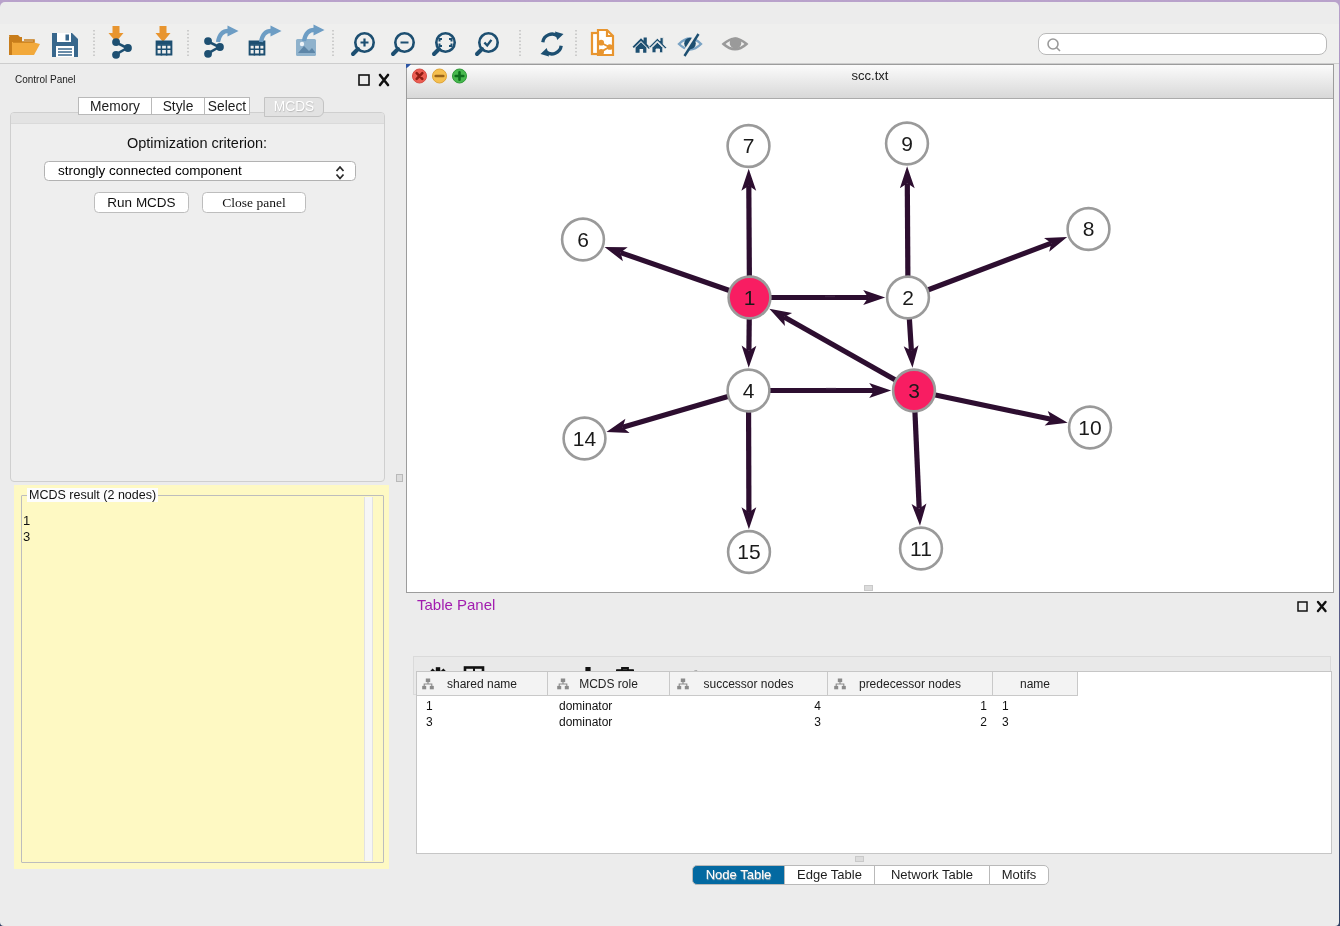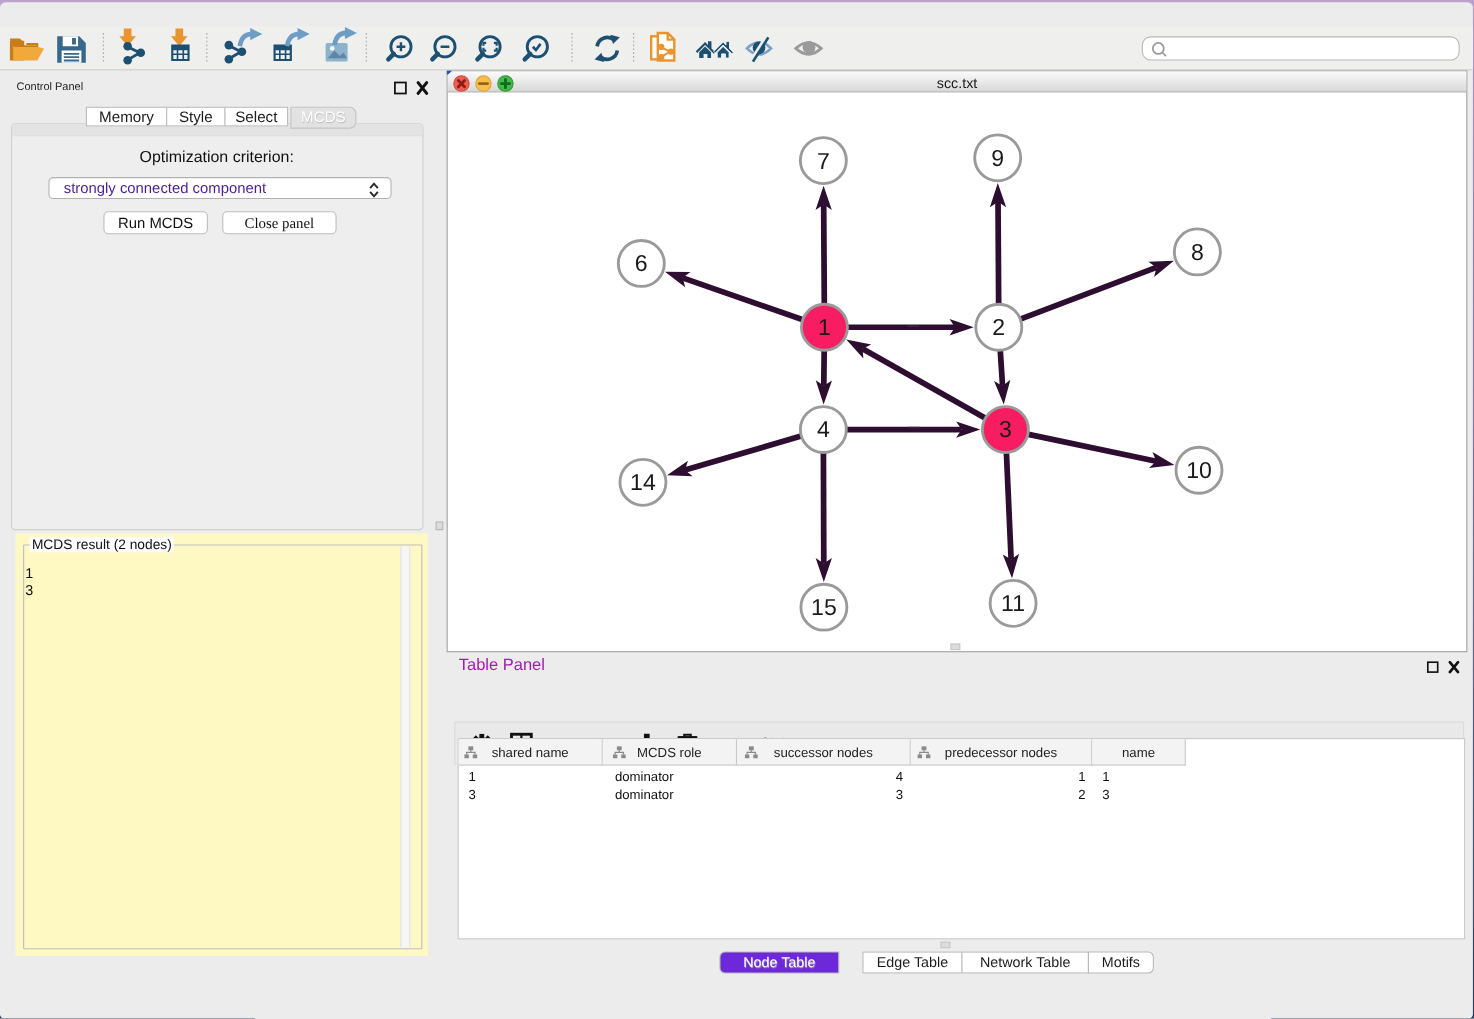--- a/index.html
+++ b/index.html
@@ -12,32 +12,32 @@
 #wtitle { position:absolute; top:0; left:0; right:0; text-align:center; line-height:21px; font-size:13px; color:#a5a5a5; }
 
 #toolbar { position:absolute; left:0; top:22px; right:0; height:40px; background:#efefee; border-bottom:1px solid #cdcdcd; }
 #search { position:absolute; left:1038px; top:9px; width:289px; height:22px; background:#fff; border:1px solid #b9b9b9; border-radius:8px; }
 
 #cp-title { position:absolute; left:15px; top:62px; width:300px; height:30px; font-size:10px; line-height:32px; color:#1c1c1c; }
 .tab { position:absolute; top:95px; height:18px; background:#fff; border:1px solid #b9b9b9; font-size:13.8px; text-align:center; line-height:17px; color:#1c1c1c; z-index:2; }
 #tabpane { position:absolute; left:10px; top:110px; width:375px; height:370px; background:#eeeeee; border:1px solid #cfcfcf; border-radius:4px; }
 #tabpane .band { position:absolute; left:0px; top:0px; right:0px; height:11px; background:#e3e3e3; border-bottom:1px solid #dadada; border-radius:3px 3px 0 0;}
 #optlabel { position:absolute; left:0; top:133px; width:394px; text-align:center; font-size:14.5px; color:#111; }
-#selectbox { position:absolute; left:44px; top:159px; width:312px; height:20px; background:#fff; border:1px solid #b2b2b2; border-radius:4.5px; font-size:13.5px; line-height:18px; color:#4c1d95; padding-left:13px; }
+#selectbox { position:absolute; left:44px; top:159px; width:312px; height:20px; background:#fff; border:1px solid #b2b2b2; border-radius:4.5px; font-size:13.5px; line-height:18px; color:#000000; padding-left:13px; }
 .btn { position:absolute; top:190px; height:21px; background:#fff; border:1px solid #bdbdbd; border-radius:4.5px; font-size:13.5px; text-align:center; line-height:19px; color:#111; }
 #resultpanel { position:absolute; left:14px; top:483px; width:375px; height:384px; background:#fef9c3; }
 #fieldset { position:absolute; left:7px; top:10px; right:5px; bottom:6px; border:1px solid #bdbdbd; border-radius:1px; }
 #fieldlabel { position:absolute; left:5px; top:-8px; background:#fdfdfd; padding:0 2px; font-size:12.5px; color:#111; }
 #mcdsscroll { position:absolute; right:10px; top:1px; width:9px; bottom:1px; background:#f6f6f6; border-left:1px solid #e2e2e2; border-right:1px solid #e2e2e2; }
 .mline { position:absolute; left:1px; font-size:13px; color:#111; }
 
 .grip { position:absolute; background:#dcdcdc; border:1px solid #b9b9b9; }
 
 #sccwin { position:absolute; left:406px; top:62px; width:928px; height:529px; border:1px solid #9c9c9c; background:#fff; }
-#scctitle { position:absolute; left:0; top:0; right:0; height:19px; background:linear-gradient(#fbfbfb,#d8d8d8); border-bottom:1px solid #ababab; }
+#scctitle { position:absolute; left:0; top:0; right:0; height:34px; background:linear-gradient(#fbfbfb,#d8d8d8); border-bottom:1px solid #ababab; }
 #scctitle .t { position:absolute; left:0; right:0; text-align:center; font-size:13px; line-height:22px; color:#1a1a1a; }
 #graph { position:absolute; left:-1px; top:25px; }
 #graph line { stroke:#2d0e30; stroke-width:5.2; }
 #graph path { fill:#2d0e30; }
 #graph circle {}
 #graph text { font-size:21px; fill:#1a1a1a; text-anchor:middle; font-family:"Liberation Sans",sans-serif; }
 
 #tp-title { position:absolute; left:417px; top:592px; font-size:15px; line-height:22px; color:#a21caf; }
 #tptoolbar { position:absolute; left:413px; top:624px; width:918px; height:39px; background:#e9e9e9; border:1px solid #dadada;margin-top:30px; }
 #tblwrap { position:absolute; left:416px; top:669px; width:916px; height:183px; background:#fff; border:1px solid #c6c6c6; }
@@ -182,21 +182,21 @@
         </svg>
       </div>
 </div>
   <div id="cp-title">Control Panel</div>
   <svg width="40" height="16" style="position:absolute;left:356px;top:70px;">
 <rect x="3" y="3" width="10" height="10" fill="none" stroke="#111" stroke-width="1.6"></rect>
 <path d="M24 3 L32 13 M32 3 L24 13" stroke="#111" stroke-width="2.6" stroke-linecap="round"></path>
 </svg>
   <div class="tab" style="left:78px; width:74px;">Memory</div>
   <div class="tab" style="left:151px; width:54px;">Style</div>
-  <div class="tab" style="left:204px; width:58px;text-align:center;">Select</div>
+  <div class="tab" style="left:204px; width:46px;text-align:center;">Select</div>
   <div class="tab" style="left:264px; width:60px; height:20px; background:#e2e2e2; border-color:#c3c3c3; border-radius:0 6px 6px 0; color:#ffffff; text-shadow:0.5px 1px 1px #b9b9b9; -webkit-font-smoothing:antialiased;">MCDS</div>
   <div id="tabpane">
       <div class="band"></div>
     </div>
   <div id="optlabel">Optimization criterion:</div>
   <div id="selectbox">strongly connected component<svg width="14" height="16" style="position:absolute;right:8px;top:2.5px;">
 <path d="M3.5 6 L7 2 L10.5 6" fill="none" stroke="#2b2b2b" stroke-width="1.8"></path>
 <path d="M3.5 9.5 L7 13.5 L10.5 9.5" fill="none" stroke="#2b2b2b" stroke-width="1.8"></path>
 </svg></div>
   <div class="btn" style="left:94px; width:95px;">Run MCDS</div>
@@ -375,17 +375,17 @@
 <div class="trow" style="left:254px; top:26px; width:150px; text-align:right;">4</div>
 <div class="trow" style="left:412px; top:26px; width:158px; text-align:right;">1</div>
 <div class="trow" style="left:585px; top:26px;">1</div>
 <div class="trow" style="left:9px; top:42px;">3</div>
 <div class="trow" style="left:142px; top:42px;">dominator</div>
 <div class="trow" style="left:254px; top:42px; width:150px; text-align:right;">3</div>
 <div class="trow" style="left:412px; top:42px; width:158px; text-align:right;">2</div>
 <div class="trow" style="left:585px; top:42px;">3</div>
     </div>
   <div class="grip" style="left:855px; top:854px; width:9px; height:6px; border-color:#c9c9c9;"></div>
-  <div class="btab" style="left:654px; width:109px; border-radius:5px 0 0 5px; background:#6d28d9; color:#ffffff; text-shadow:0.5px 1px 1px #b5b5b5;">Node Table</div>
+  <div class="btab" style="left:692px; width:93px; border-radius:5px 0 0 5px; background:#0369a1; color:#ffffff; text-shadow:0.5px 1px 1px #b5b5b5;">Node Table</div>
   <div class="btab" style="left:784px; width:91px;">Edge Table</div>
   <div class="btab" style="left:874px; width:116px;">Network Table</div>
   <div class="btab" style="left:989px; width:60px; border-radius:0 5px 5px 0;">Motifs</div>
 </div>
 
 </body></html>

